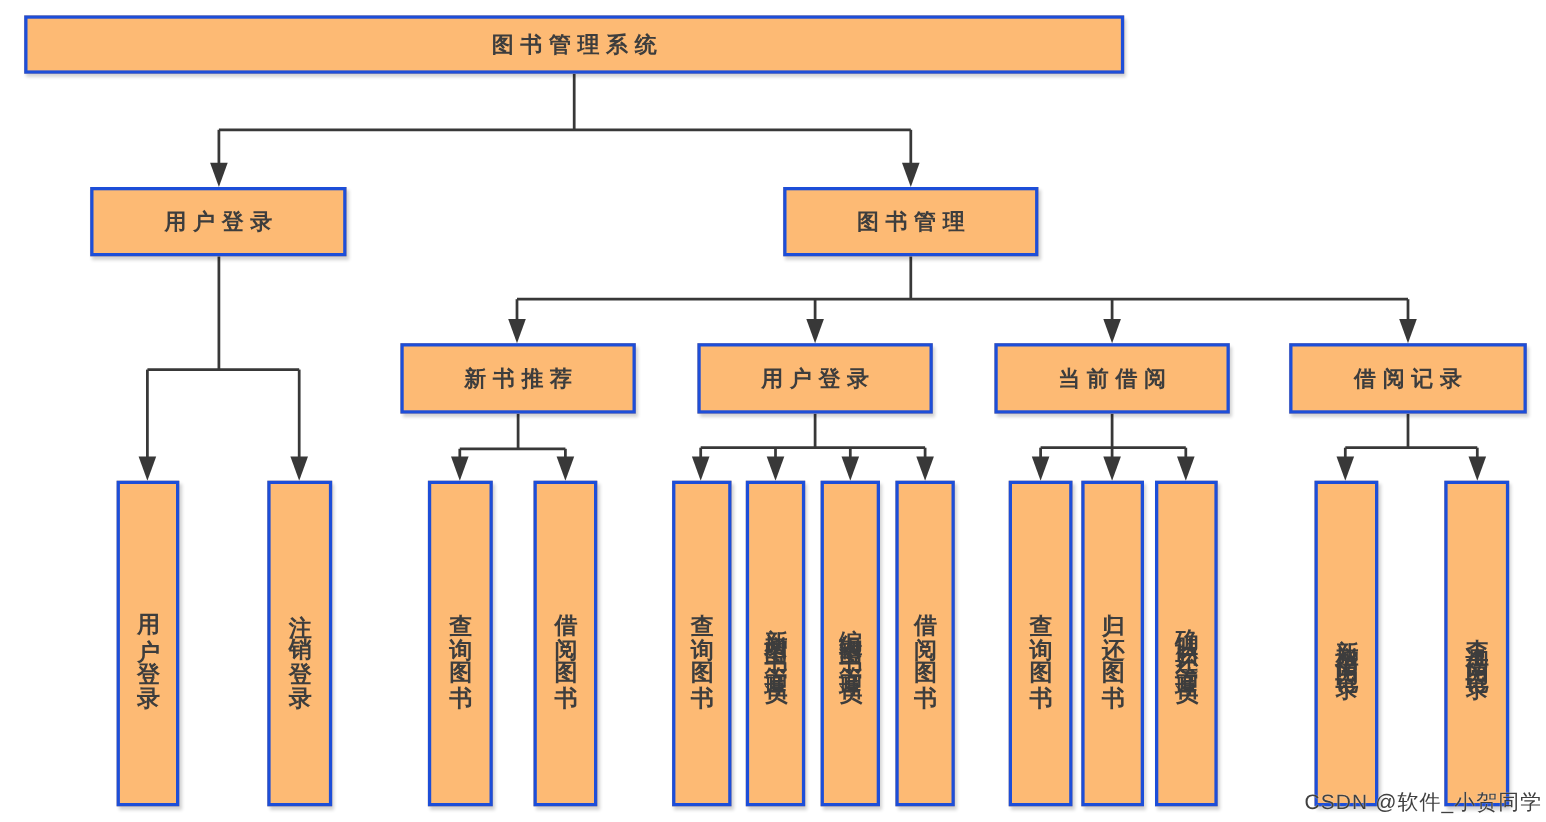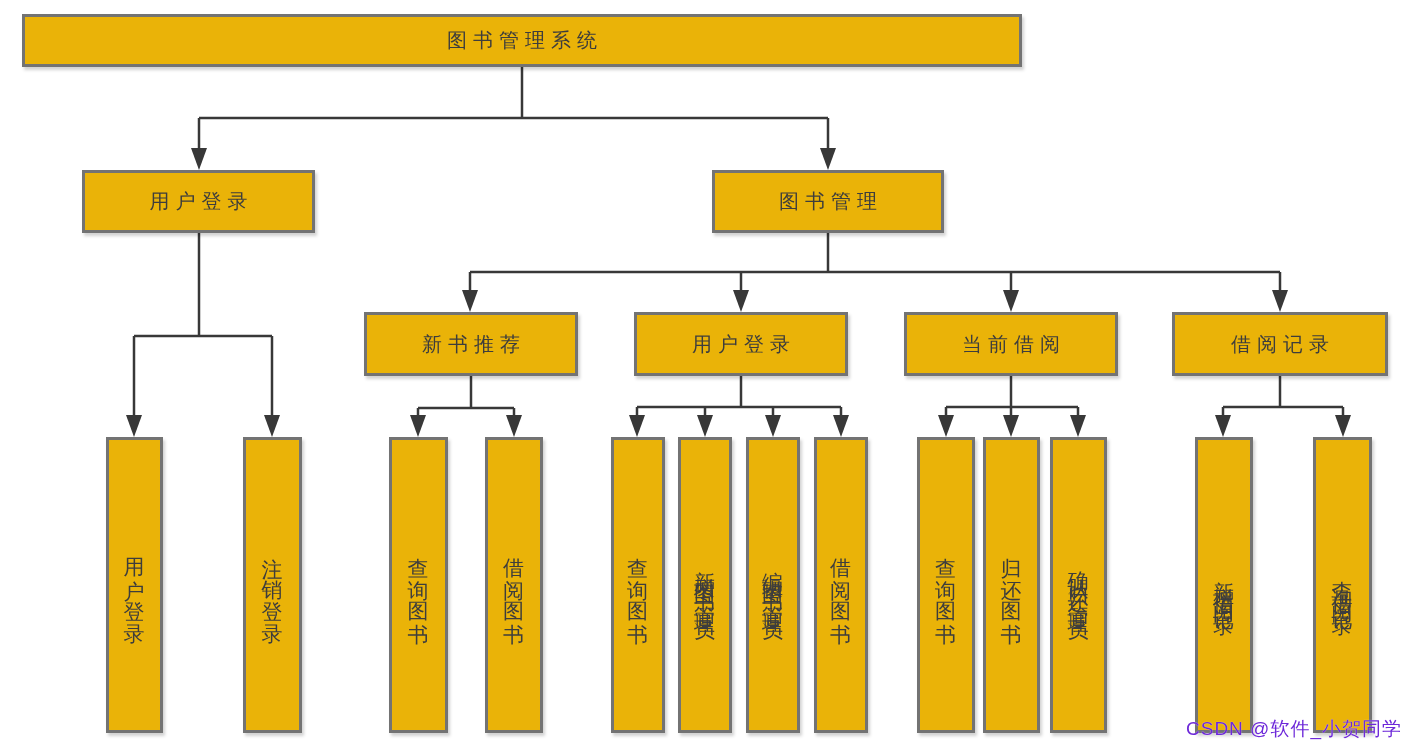--- a/index.html
+++ b/index.html
@@ -6,43 +6,44 @@
   html, body {
     width: 1405px; height: 747px;
     background: #ffffff;
     font-family: "Liberation Sans", sans-serif;
     overflow: hidden;
   }
   .stage { position: relative; width: 1405px; height: 747px; background: #fff; }
   svg.connectors { position: absolute; left: 0; top: 0; z-index: 1; }
   .node {
     position: absolute;
-    background: #eab308;
-    border: 3px solid #737373;
+    background: #fdba74;
+    border: 3px solid #1d4ed8;
     box-shadow: 2px 3px 3px rgba(0,0,0,0.18);
     display: flex; align-items: center; justify-content: center;
     color: #3d3d3d;
     z-index: 2;
+    font-weight: bold;
   }
   .hnode { font-size: 20px; letter-spacing: 6px; text-indent: 6px; white-space: nowrap; }
   .leaf  { top: 437px; height: 296px; }
   .vtext {
     writing-mode: vertical-rl;
     text-orientation: mixed;
     font-size: 21px;
     letter-spacing: 7px;
     color: #3d3d3d;
     line-height: 1;
   }
   .vtext.sparse { letter-spacing: 22px; }
   .watermark {
     position: absolute;
     left: 1186px; top: 716px;
     font-size: 19px;
-    color: #6d28d9;
+    color: #404040;
     letter-spacing: 1px;
     z-index: 3;
     white-space: nowrap;
     text-shadow: 0 0 1px rgba(255,255,255,0.8);
   }
 </style>
 </head>
 <body>
 
 <div class="stage">

